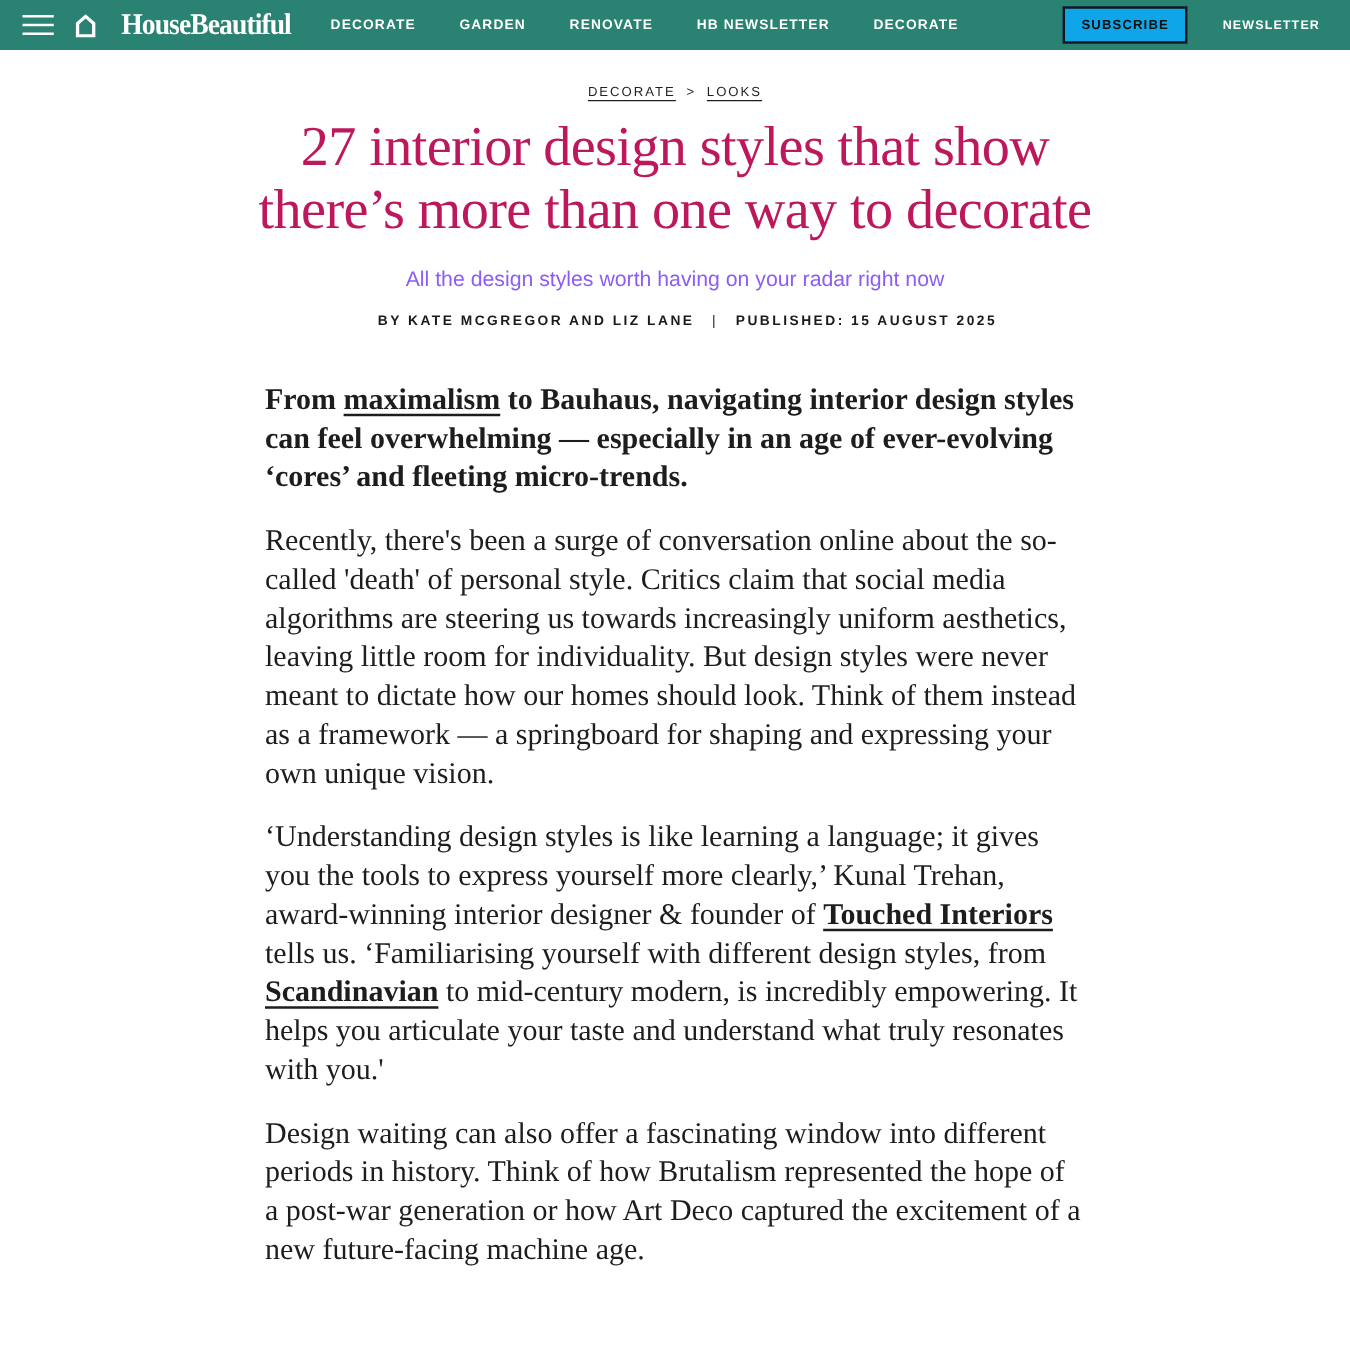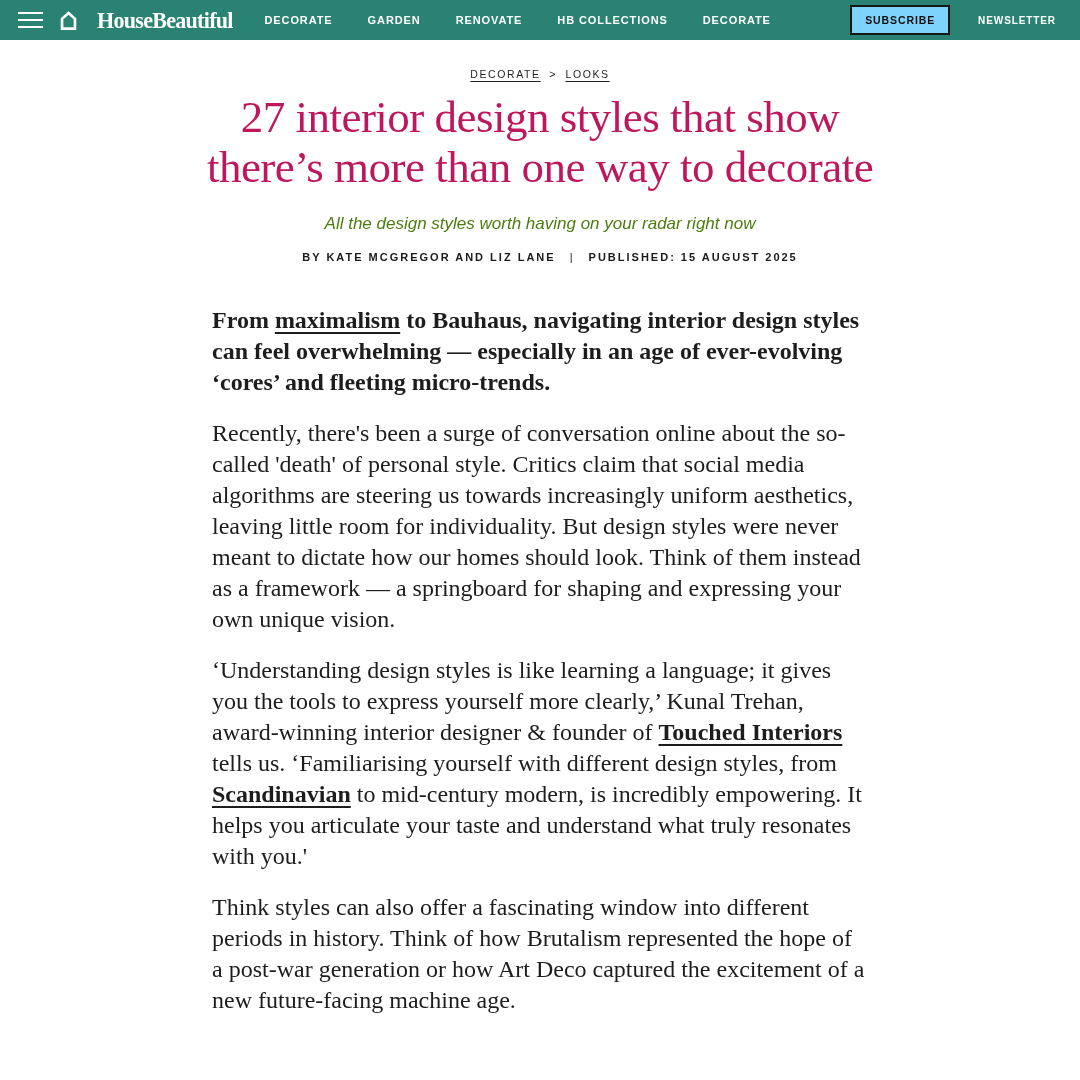--- a/index.html
+++ b/index.html
@@ -52,21 +52,21 @@
     color: #ffffff;
     font-size: 11px;
     font-weight: bold;
     letter-spacing: 0.9px;
     text-decoration: none;
     white-space: nowrap;
     cursor: pointer;
   }
   .header-right { margin-left: auto; display: flex; align-items: center; gap: 28px; }
   .subscribe-btn {
-    background: #7dd3fc;
+    background: #0ea5e9;
     border: 2px solid #161616;
     color: #111111;
     font-family: "Liberation Sans", sans-serif;
     font-size: 10.5px;
     font-weight: bold;
     letter-spacing: 0.9px;
     padding: 7px 13px;
     cursor: pointer;
   }
   .newsletter-link {
@@ -103,23 +103,22 @@
     letter-spacing: -0.5px;
     text-align: center;
     color: #be185d;
     max-width: 920px;
     margin: 12px auto 0;
     text-wrap: balance;
   }
   .article-subtitle {
     text-align: center;
     font-size: 17px;
-    color: #4d7c0f;
+    color: #8b5cf6;
     margin: 21px 0 0;
-    font-style: italic;
   }
   .article-byline {
     text-align: center;
     font-size: 11px;
     font-weight: bold;
     letter-spacing: 2px;
     color: #1a1a1a;
     margin-top: 17px;
     padding-left: 20px;
   }
@@ -160,21 +159,21 @@
       <svg width="19" height="19" viewBox="0 0 20 20">
         <path d="M3.2 18.6 V8.2 L10 2.2 L16.8 8.2 V18.6 Z" fill="none" stroke="#ffffff" stroke-width="2.8"></path>
       </svg>
     </span>
     <span class="logo-text">HouseBeautiful</span>
   </a>
   <nav class="primary-nav" id="primary-nav">
       <a>DECORATE</a>
       <a>GARDEN</a>
       <a>RENOVATE</a>
-      <a>HB COLLECTIONS</a>
+      <a>HB NEWSLETTER</a>
       <a>DECORATE</a>
     </nav>
   <div class="header-right">
     <button class="subscribe-btn">SUBSCRIBE</button>
     <a class="newsletter-link">NEWSLETTER</a>
   </div>
 </header>
 
 <div class="breadcrumb">
   <a>DECORATE</a>
@@ -189,14 +188,14 @@
 <div class="article-byline">
   <span>BY KATE MCGREGOR AND LIZ LANE</span>
   <span class="sep">|</span>
   <span>PUBLISHED: 15 AUGUST 2025</span>
 </div>
 
 <article class="body-col" id="article-body">
     <p class="lead">From <a class="body-link">maximalism</a> to Bauhaus, navigating interior design styles can feel overwhelming — especially in an age of ever-evolving ‘cores’ and fleeting micro-trends.</p>
     <p>Recently, there's been a surge of conversation online about the so-called 'death' of personal style. Critics claim that social media algorithms are steering us towards increasingly uniform aesthetics, leaving little room for individuality. But design styles were never meant to dictate how our homes should look. Think of them instead as a framework — a springboard for shaping and expressing your own unique vision.</p>
     <p>‘Understanding design styles is like learning a language; it gives you the tools to express yourself more clearly,’ Kunal Trehan, award-winning interior designer &amp; founder of <a class="body-link">Touched Interiors</a> tells us. ‘Familiarising yourself with different design styles, from <a class="body-link">Scandinavian</a> to mid-century modern, is incredibly empowering. It helps you articulate your taste and understand what truly resonates with you.'</p>
-    <p>Think styles can also offer a fascinating window into different periods in history. Think of how Brutalism represented the hope of a post-war generation or how Art Deco captured the excitement of a new future-facing machine age.</p>
+    <p>Design waiting can also offer a fascinating window into different periods in history. Think of how Brutalism represented the hope of a post-war generation or how Art Deco captured the excitement of a new future-facing machine age.</p>
   </article>
 
 </body></html>

